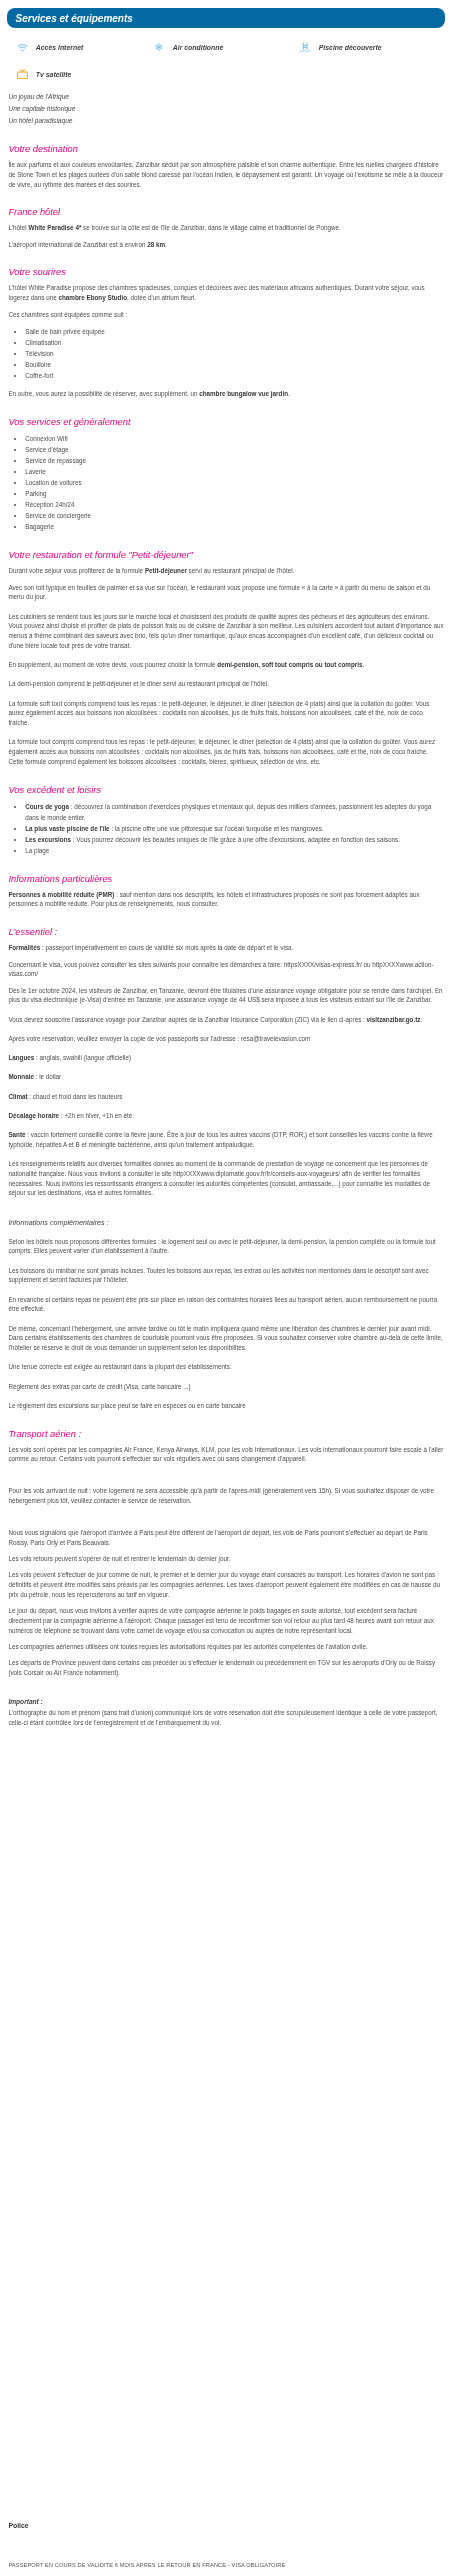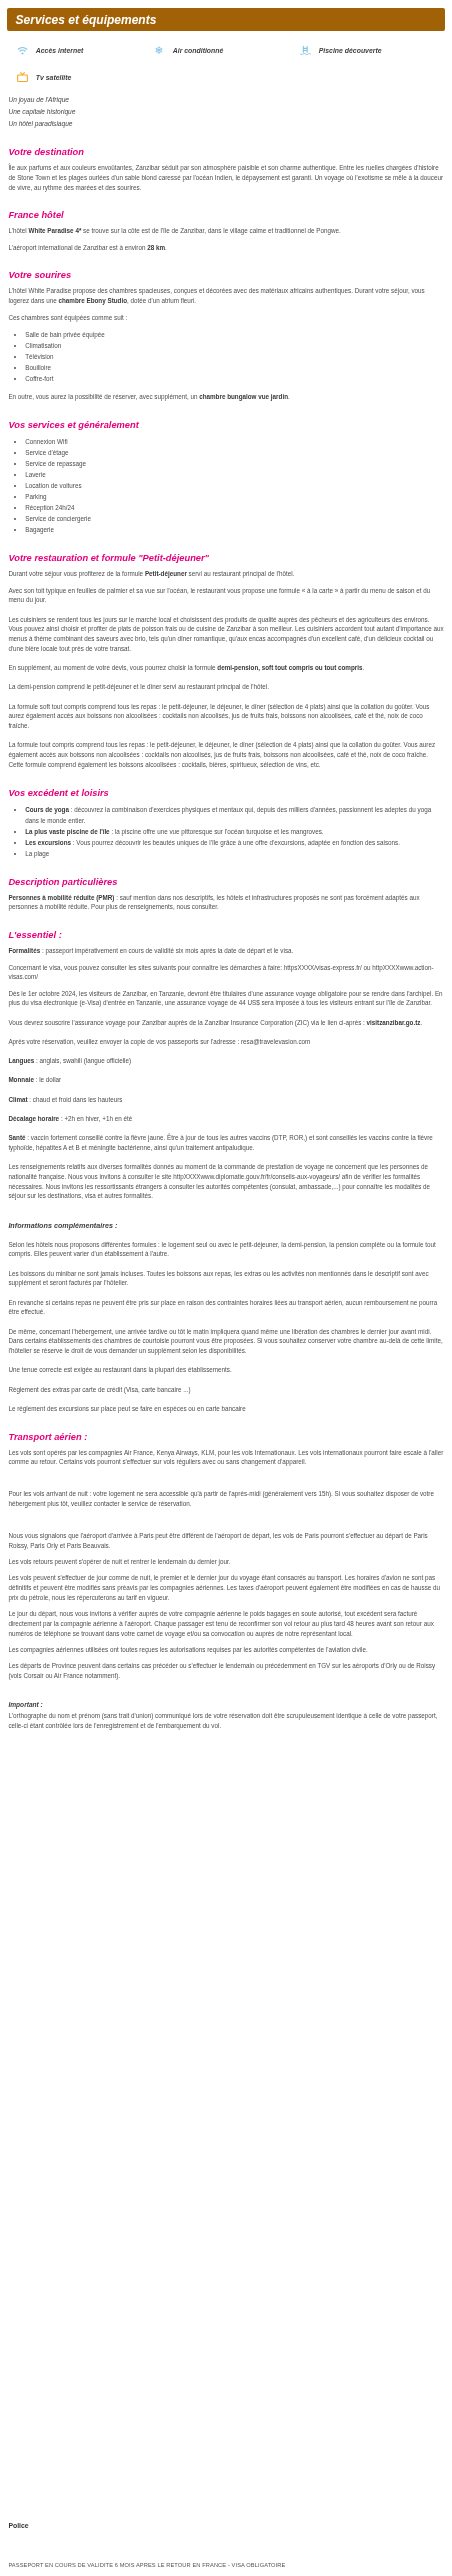--- a/index.html
+++ b/index.html
@@ -9,27 +9,27 @@
     color:#4d4d4d;
     -webkit-font-smoothing:antialiased;
   }
   .page {
     position:relative;
     box-sizing:border-box;
     min-height:2576px;
     padding:4.8px 7.2px 72px 7.2px;
   }
   .bar {
-    background:#a16207;
+    background:#0369a1;
     color:#ffffff;
     font-weight:bold;
     font-style:italic;
-    font-size:12px;
+    font-size:10px;
     padding:4.2px 8.4px;
-    border-radius:2px;
+    border-radius:8px;
     margin:3.6px 0 9.5px 0;
   }
   .amenities {
     display:grid;
     grid-template-columns: 137px 146px 1fr;
     row-gap:14.3px;
     padding:3.6px 8.4px 9.5px 8.4px;
   }
   .amenity { display:flex; align-items:center; gap:7.2px; }
   .amenity .alabel {
@@ -45,37 +45,37 @@
     font-style:italic;
     color:#464646;
     font-size:6.6px;
     line-height:1.55;
     margin:0 0 1.8px 0;
   }
   h2.pink {
     color:#e5007d;
     font-size:9.3px;
     font-style:italic;
-    font-weight:bold;
+    font-weight:normal;
     margin:18px 1.2px 6px 1.2px;
   }
   p.body {
     font-size:6.3px;
     line-height:1.55;
     margin:0 1.2px 6.6px 1.2px;
   }
   p.body b, li b { color:#383838; }
   ul.list { margin:2.4px 0 8.4px 18px; padding:0; }
   ul.list li {
     font-size:6.3px;
     line-height:1.75;
     color:#4d4d4d;
   }
   .subhead {
-    font-weight:bold;
+    font-weight:normal;
     font-style:italic;
     color:#3f3f3f;
     font-size:7.2px;
     margin:20px 1.2px 7.2px 1.2px;
   }
   .gap-lg { height:15.5px; }
   .important-label {
     font-weight:bold;
     font-style:italic;
     color:#3f3f3f;
@@ -187,21 +187,21 @@
   <p class="body" style="margin-top:9.5px;">La formule tout compris comprend tous les repas : le petit-déjeuner, le déjeuner, le dîner (sélection de 4 plats) ainsi que la collation du goûter. Vous aurez également accès aux boissons non alcoolisées : cocktails non alcoolisés, jus de fruits frais, boissons non alcoolisées, café et thé, noix de coco fraîche. Cette formule comprend également les boissons alcoolisées : cocktails, bières, spiritueux, sélection de vins, etc.</p>
 
   <h2 class="pink">Vos excédent et loisirs</h2>
   <ul class="list">
     <li><b>Cours de yoga</b> : découvrez la combinaison d'exercices physiques et mentaux qui, depuis des milliers d'années, passionnent les adeptes du yoga dans le monde entier.</li>
     <li><b>La plus vaste piscine de l'île</b> : la piscine offre une vue pittoresque sur l'océan turquoise et les mangroves.</li>
     <li><b>Les excursions</b> : Vous pourrez découvrir les beautés uniques de l'île grâce à une offre d'excursions, adaptée en fonction des saisons.</li>
     <li>La plage</li>
   </ul>
 
-  <h2 class="pink">Description particulières</h2>
+  <h2 class="pink">Informations particulières</h2>
   <p class="body"><b>Personnes à mobilité réduite (PMR)</b> : sauf mention dans nos descriptifs, les hôtels et infrastructures proposés ne sont pas forcément adaptés aux personnes à mobilité réduite. Pour plus de renseignements, nous consulter.</p>
 
   <h2 class="pink">L'essentiel :</h2>
   <p class="body"><b>Formalités</b> : passeport impérativement en cours de validité six mois après la date de départ et le visa.</p>
   <p class="body">Concernant le visa, vous pouvez consulter les sites suivants pour connaître les démarches à faire: httpsXXXX/visas-express.fr/ ou httpXXXXwww.action-visas.com/</p>
   <p class="body">Dès le 1er octobre 2024, les visiteurs de Zanzibar, en Tanzanie, devront être titulaires d'une assurance voyage obligatoire pour se rendre dans l'archipel. En plus du visa électronique (e-Visa) d'entrée en Tanzanie, une assurance voyage de 44 US$ sera imposée à tous les visiteurs entrant sur l'île de Zanzibar.</p>
   <p class="body" style="margin-top:9.5px;">Vous devrez souscrire l'assurance voyage pour Zanzibar auprès de la Zanzibar Insurance Corporation (ZIC) via le lien ci-après : <b>visitzanzibar.go.tz</b>.</p>
   <p class="body" style="margin-top:9.5px;">Après votre réservation, veuillez envoyer la copie de vos passeports sur l'adresse : resa@travelevasion.com</p>
   <p class="body" style="margin-top:9.5px;"><b>Langues</b> : anglais, swahili (langue officielle)</p>
   <p class="body" style="margin-top:9.5px;"><b>Monnaie</b> : le dollar</p>

